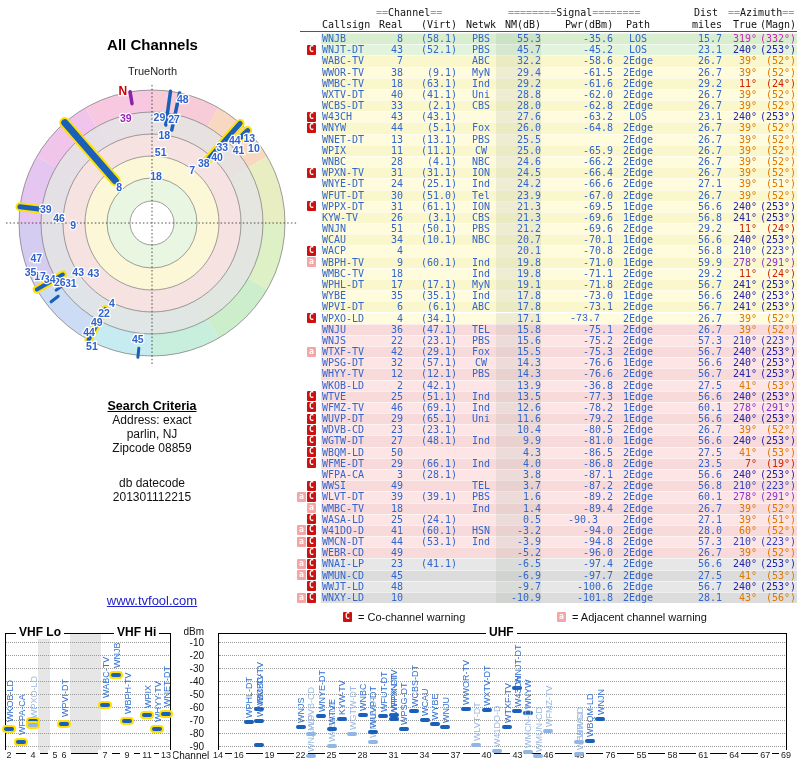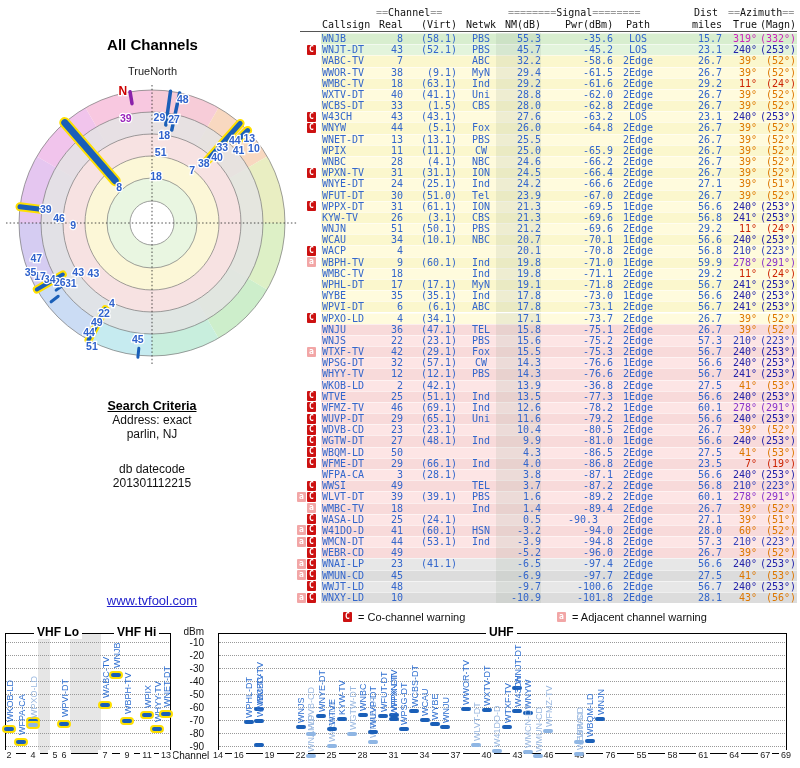--- a/index.html
+++ b/index.html
@@ -122,20 +122,21 @@
       <text x="94.7317032919176" y="243.2066466138911" text-anchor="middle" fill="#2f62cc" font-family="&quot;Liberation Sans&quot;,sans-serif" font-size="10.5" font-weight="bold" stroke="#ffffff" stroke-width="2.5" paint-order="stroke">49</text>
       <text x="86.99999999999999" y="252.61920087683927" text-anchor="middle" fill="#2f62cc" font-family="&quot;Liberation Sans&quot;,sans-serif" font-size="10.5" font-weight="bold" stroke="#ffffff" stroke-width="2.5" paint-order="stroke">44</text>
       <text x="89.94315288989644" y="266.6347843429859" text-anchor="middle" fill="#2f62cc" font-family="&quot;Liberation Sans&quot;,sans-serif" font-size="10.5" font-weight="bold" stroke="#ffffff" stroke-width="2.5" paint-order="stroke">51</text>
       <text x="135.74128682159773" y="259.6278997420347" text-anchor="middle" fill="#2f62cc" font-family="&quot;Liberation Sans&quot;,sans-serif" font-size="10.5" font-weight="bold" stroke="#ffffff" stroke-width="2.5" paint-order="stroke">45</text>
     </svg>
 
   <div class="abs center" style="left:2px;top:391px;width:300px;margin-top:8px;">
     <div id="search-heading">Search Criteria</div>
     <div class="crit">Address: exact</div>
     <div class="crit">parlin, NJ</div>
+    <div class="crit">Zipcode 08859</div>
     <div class="crit" style="margin-top:21px;">db datecode</div>
     <div class="crit">201301112215</div>
   </div>
   <div class="abs center" style="left:2px;top:591px;width:300px;">
     <span id="site-link">www.tvfool.com</span>
   </div>
 
   <div class="abs mono" style="left:376px;top:7px;"><span class="eq">==</span><span class="hdr">Channel</span><span class="eq">==</span></div>
   <div class="abs mono" style="left:508px;top:7px;"><span class="eq">========</span><span class="hdr">Signal</span><span class="eq">========</span></div>
   <div class="abs mono hdr" style="left:694px;top:7px;">Dist</div>
@@ -232,21 +233,21 @@
         <div class="cell" style="left: 249px; width: 43px; text-align: right;">-62.0</div>
         <div class="cell" style="left: 296px; width: 42px; text-align: center;">2Edge</div>
         <div class="cell" style="left: 365px; width: 36px; text-align: right;">26.7</div>
         <div class="cell" style="left: 404px; width: 32px; text-align: right; color: rgb(221, 119, 0);">39°</div>
         <div class="cell" style="left: 439px; width: 36px; text-align: right; color: rgb(221, 119, 0);">(52°)</div>
       </div>
       <div class="row" style="top: 100.08px; background: rgb(251, 247, 205);">
         <div style="position: absolute; left: 175px; top: 0px; width: 45px; height: 100%; background: rgba(140, 158, 140, 0.15);"></div>
         <div class="cell" style="left: 1px; width: 62px; text-align: left;">WCBS-DT</div>
         <div class="cell" style="left: 47px; width: 35px; text-align: right;">33</div>
-        <div class="cell" style="left: 83px; width: 53px; text-align: right;">(1.5)</div>
+        <div class="cell" style="left: 83px; width: 53px; text-align: right;">(2.1)</div>
         <div class="cell" style="left: 145px; width: 30px; text-align: center;">CBS</div>
         <div class="cell" style="left: 177px; width: 43px; text-align: right;">28.0</div>
         <div class="cell" style="left: 249px; width: 43px; text-align: right;">-62.8</div>
         <div class="cell" style="left: 296px; width: 42px; text-align: center;">2Edge</div>
         <div class="cell" style="left: 365px; width: 36px; text-align: right;">26.7</div>
         <div class="cell" style="left: 404px; width: 32px; text-align: right; color: rgb(221, 119, 0);">39°</div>
         <div class="cell" style="left: 439px; width: 36px; text-align: right; color: rgb(221, 119, 0);">(52°)</div>
       </div>
       <div class="row" style="top: 111.26px; background: rgb(255, 251, 221);">
         <div style="position: absolute; left: 175px; top: 0px; width: 45px; height: 100%; background: rgba(140, 158, 140, 0.15);"></div>
@@ -500,21 +501,21 @@
         <div class="cell" style="left: 404px; width: 32px; text-align: right; color: rgb(34, 34, 170);">241°</div>
         <div class="cell" style="left: 439px; width: 36px; text-align: right; color: rgb(34, 34, 170);">(253°)</div>
       </div>
       <div class="row" style="top: 312.5px; background: rgb(255, 251, 221);">
         <div style="position: absolute; left: 175px; top: 0px; width: 45px; height: 100%; background: rgba(140, 158, 140, 0.15);"></div>
         <div class="cell" style="left: 1px; width: 62px; text-align: left;">WPXO-LD</div>
         <div class="cell" style="left: 47px; width: 35px; text-align: right;">4</div>
         <div class="cell" style="left: 83px; width: 53px; text-align: right;">(34.1)</div>
         <div class="cell" style="left: 145px; width: 30px; text-align: center;"></div>
         <div class="cell" style="left: 177px; width: 43px; text-align: right;">17.1</div>
-        <div class="cell" style="left: 249px; width: 43px; text-align: right;">-73.7</div>
+        <div class="cell" style="left: 249px; width: 43px;  font-family: Liberation Mono, monospace;">-73.7</div>
         <div class="cell" style="left: 296px; width: 42px; text-align: center;">2Edge</div>
         <div class="cell" style="left: 365px; width: 36px; text-align: right;">26.7</div>
         <div class="cell" style="left: 404px; width: 32px; text-align: right; color: rgb(221, 119, 0);">39°</div>
         <div class="cell" style="left: 439px; width: 36px; text-align: right; color: rgb(221, 119, 0);">(52°)</div>
       </div>
       <div class="warnbox" style="left: 296px; top: 313px;">
         <span class="cicon">C</span>
       </div>
       <div class="row" style="top: 323.68px; background: rgb(248, 218, 218);">
         <div style="position: absolute; left: 175px; top: 0px; width: 45px; height: 100%; background: rgba(140, 158, 140, 0.15);"></div>
@@ -937,21 +938,21 @@
       <div class="dbmlab" style="left: 176px; top: 715px;">-70</div>
       <div class="gridline" style="left: 6px; top: 733px; width: 165px;"></div>
       <div class="gridline" style="left: 219px; top: 733px; width: 568px;"></div>
       <div class="dbmlab" style="left: 176px; top: 728px;">-80</div>
       <div class="gridline" style="left: 6px; top: 746px; width: 165px;"></div>
       <div class="gridline" style="left: 219px; top: 746px; width: 568px;"></div>
       <div class="dbmlab" style="left: 176px; top: 741px;">-90</div>
       <div class="dbmlab" style="left: 176px; top: 626px;">dBm</div>
       <div class="chart-border" style="left: 5px; top: 633px; width: 164px; height: 119px;"></div>
       <div class="chart-border" style="left: 218px; top: 633px; width: 567px; height: 119px;"></div>
-      <div class="region-label" style="left: 16px; top: 626px; margin-left: 18px;">VHF Lo</div>
+      <div class="region-label" style="left: 16px; top: 626px;">VHF Lo</div>
       <div class="region-label" style="left: 114px; top: 626px;">VHF Hi</div>
       <div class="region-label" style="left: 486px; top: 626px;">UHF</div>
       <div style="position: absolute; left: 172px; top: 750px; font: 10px &quot;Liberation Sans&quot;, sans-serif; color: rgb(17, 17, 17);">Channel</div>
       <div class="tick" style="left: 2px; top: 749.5px;">2</div>
       <div class="tick" style="left: 26px; top: 749.5px;">4</div>
       <div class="tick" style="left: 48px; top: 749.5px;">5</div>
       <div class="tick" style="left: 57px; top: 749.5px;">6</div>
       <div class="tick" style="left: 98px; top: 749.5px;">7</div>
       <div class="tick" style="left: 120px; top: 749.5px;">9</div>
       <div class="tick" style="left: 140px; top: 749.5px;">11</div>

